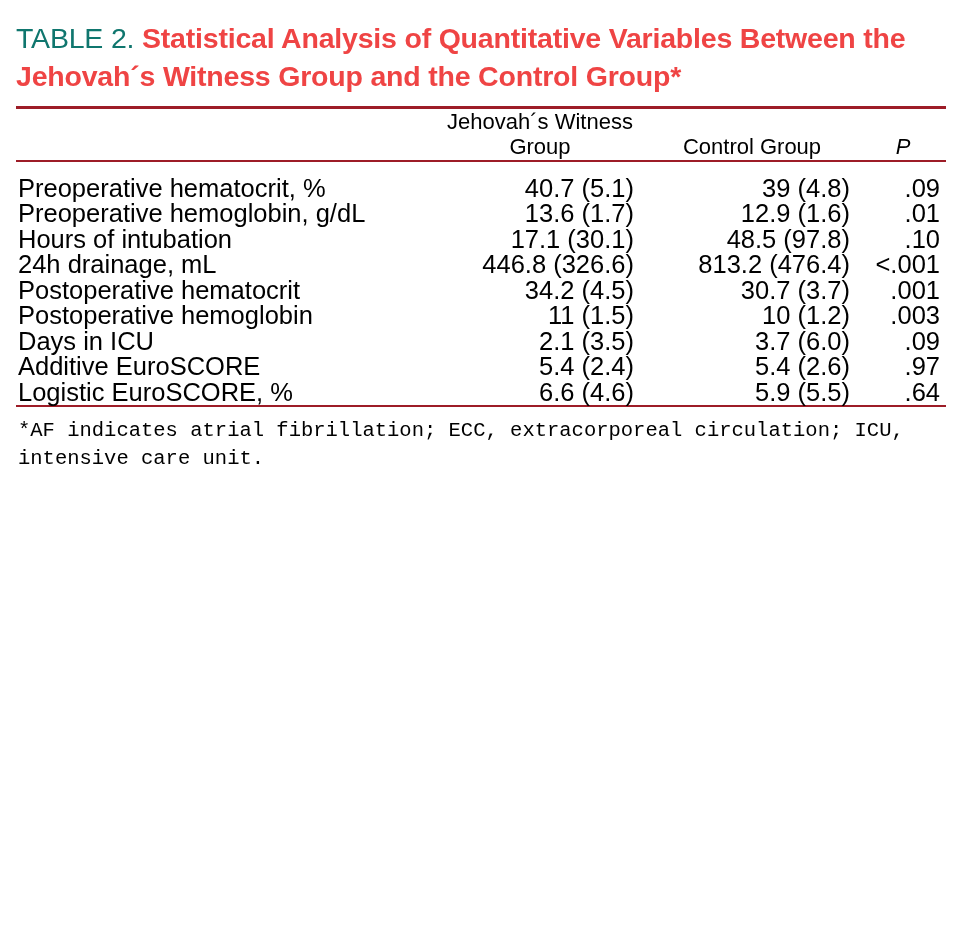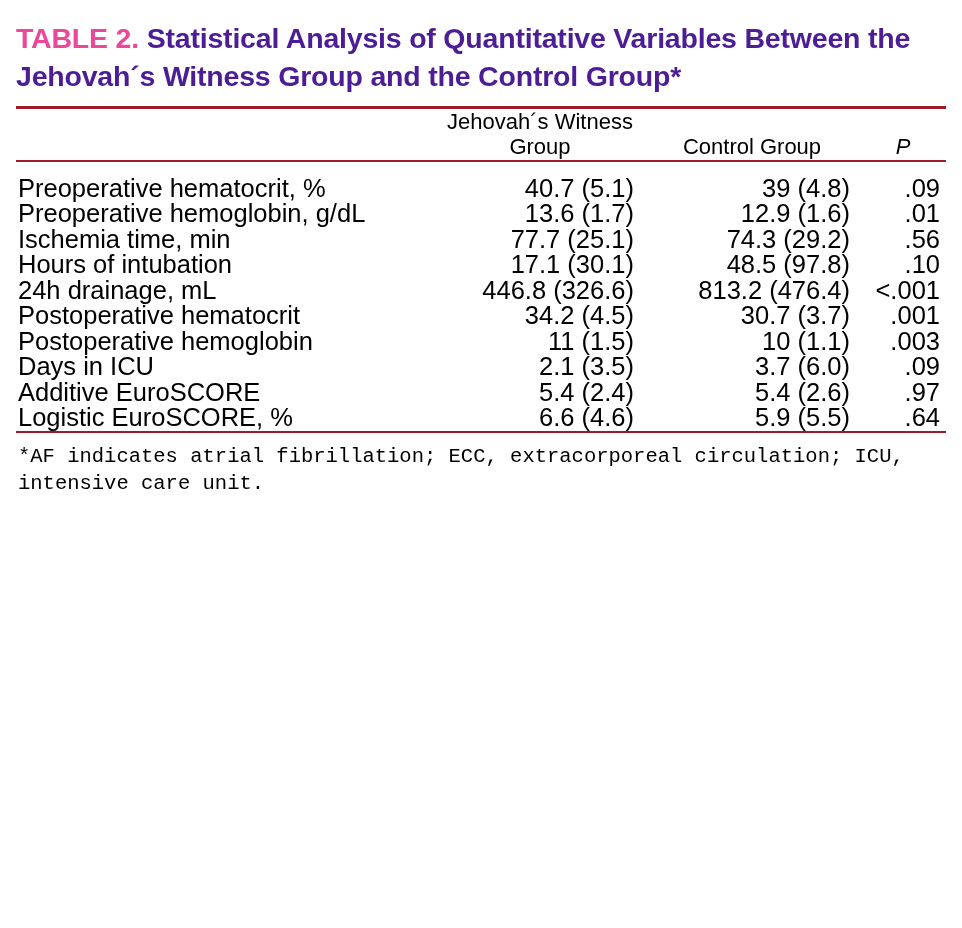--- a/index.html
+++ b/index.html
@@ -21,25 +21,25 @@
     padding: 18px 16px 0 16px;
   }
   .title-block {
     font-size: 28.5px;
     font-weight: bold;
     line-height: 1.33;
     letter-spacing: -0.2px;
     padding: 2px 0 10px 0;
   }
   .title-label {
-    color: #ec4899;
-    font-weight: bold;
+    color: #0f766e;
+    font-weight: normal;
   }
   .title-text {
-    color: #4c1d95;
+    color: #ef4444;
     font-weight: bold;
   }
   .rule-thick {
     border-top: 3px solid #9d1c27;
     width: 100%;
   }
   .rule-thin {
     border-top: 2px solid #9d1c27;
     width: 100%;
   }
@@ -131,47 +131,41 @@
         <td class="c-val">39 (4.8)</td>
         <td class="c-p">.09</td>
       </tr>
       <tr>
         <td class="c-label">Preoperative hemoglobin, g/dL</td>
         <td class="c-val">13.6 (1.7)</td>
         <td class="c-val">12.9 (1.6)</td>
         <td class="c-p">.01</td>
       </tr>
       <tr>
-        <td class="c-label">Ischemia time, min</td>
-        <td class="c-val">77.7 (25.1)</td>
-        <td class="c-val">74.3 (29.2)</td>
-        <td class="c-p">.56</td>
-      </tr>
-      <tr>
         <td class="c-label">Hours of intubation</td>
         <td class="c-val">17.1 (30.1)</td>
         <td class="c-val">48.5 (97.8)</td>
         <td class="c-p">.10</td>
       </tr>
       <tr>
         <td class="c-label">24h drainage, mL</td>
         <td class="c-val">446.8 (326.6)</td>
         <td class="c-val">813.2 (476.4)</td>
         <td class="c-p">&lt;.001</td>
       </tr>
       <tr>
         <td class="c-label">Postoperative hematocrit</td>
         <td class="c-val">34.2 (4.5)</td>
         <td class="c-val">30.7 (3.7)</td>
         <td class="c-p">.001</td>
       </tr>
       <tr>
         <td class="c-label">Postoperative hemoglobin</td>
         <td class="c-val">11 (1.5)</td>
-        <td class="c-val">10 (1.1)</td>
+        <td class="c-val">10 (1.2)</td>
         <td class="c-p">.003</td>
       </tr>
       <tr>
         <td class="c-label">Days in ICU</td>
         <td class="c-val">2.1 (3.5)</td>
         <td class="c-val">3.7 (6.0)</td>
         <td class="c-p">.09</td>
       </tr>
       <tr>
         <td class="c-label">Additive EuroSCORE</td>

